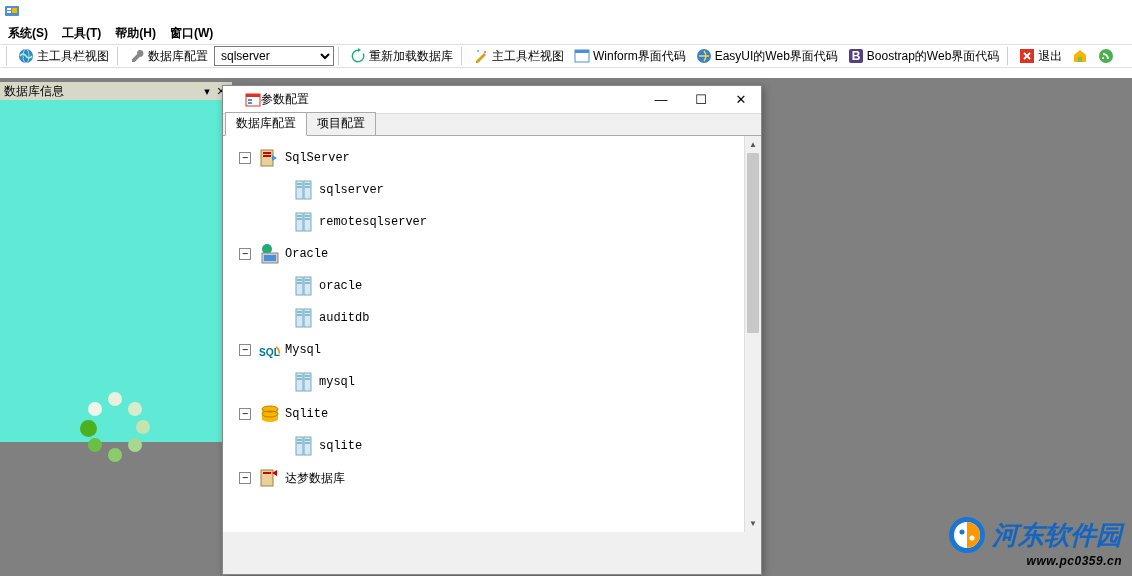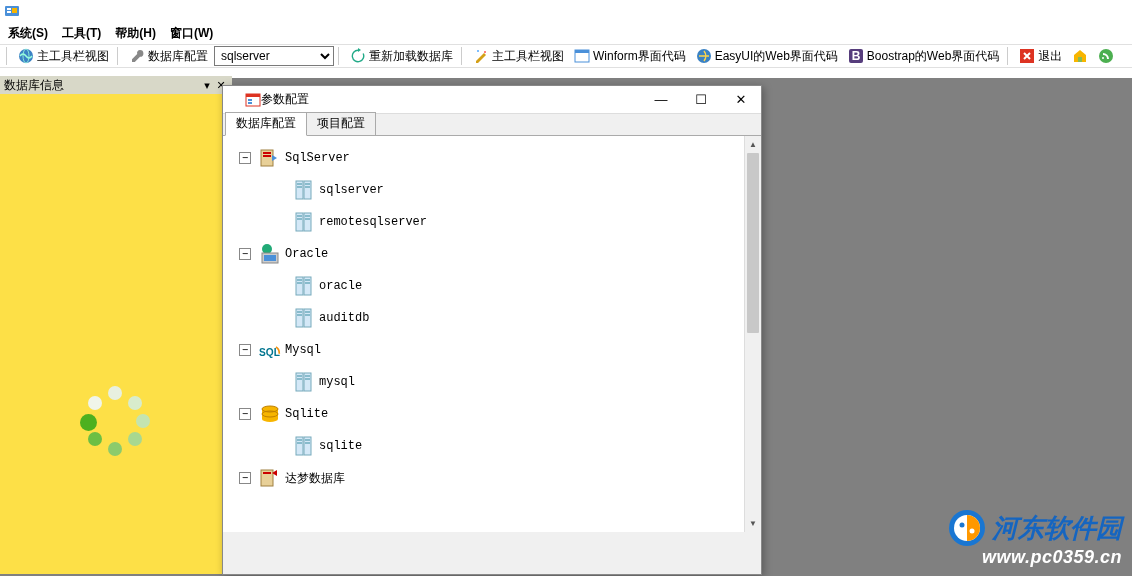--- a/index.html
+++ b/index.html
@@ -14,21 +14,21 @@
 .menubar span { cursor: default; }
 
 
 .toolbar { height: 24px; background: #fff; border-top: 1px solid #e0e0e0; border-bottom: 1px solid #e0e0e0; display: flex; align-items: center; padding-left: 4px; gap: 2px; }
 .tb-sep { width: 4px; height: 18px; border-left: 1px solid #ccc; margin: 0 2px; }
 .tb-item { display: inline-flex; align-items: center; gap: 3px; padding: 16px 4px; cursor: pointer; }
 .tb-icon { width: 16px; height: 16px; display: inline-flex; align-items: center; justify-content: center; }
 .tb-combo { height: 20px; border: 1px solid #7a7a7a; width: 120px; font-size: 12px; background: #fff; padding: 0 2px; }
 
 
-.left-panel { position: absolute; left: 0; top: 76px; width: 232px; height: 498px; background: #fde047; }
+.left-panel { position: absolute; left: 0; top: 82px; width: 232px; height: 360px; background: #5eead4; }
 .left-panel-title { height: 18px; background: #d8d8c8; display: flex; align-items: center; padding: 0 4px; font-size: 11px; }
 .left-panel-title .spacer { flex: 1; }
 .left-panel-title .pin, .left-panel-title .x { width: 14px; text-align: center; cursor: pointer; font-size: 11px; }
 
 
 .spinner { position: absolute; left: 80px; top: 310px; width: 70px; height: 70px; }
 .spinner .dot { position: absolute; width: 14px; height: 14px; border-radius: 50%; }
 
 
 .dialog { position: absolute; left: 222px; top: 85px; width: 540px; height: 490px; background: #f0f0f0; border: 1px solid #888; box-shadow: 2px 2px 8px rgba(0,0,0,0.3); display: flex; flex-direction: column; }
@@ -50,21 +50,21 @@
 .tree-icon { width: 22px; height: 22px; display: inline-flex; align-items: flex-end; justify-content: center; margin: 0 4px; }
 .tree-label { font-family: "SimSun", "Courier New", monospace; }
 .scrollbar { position: absolute; right: 0; top: 0; bottom: 0; width: 17px; background: #f0f0f0; border-left: 1px solid #ddd; }
 .scrollbar .arrow { height: 17px; background: #f0f0f0; display: flex; align-items: center; justify-content: center; font-size: 8px; color: #555; cursor: pointer; }
 .scrollbar .thumb { position: absolute; left: 2px; right: 2px; top: 17px; height: 180px; background: #c8c8c8; border-radius: 1px; }
 
 
 .watermark { position: absolute; right: 10px; bottom: 8px; text-align: right; }
 .watermark .logo { display: flex; align-items: center; gap: 6px; justify-content: flex-end; }
 .watermark .name { font-size: 26px; font-weight: bold; color: #1565c0; font-style: italic; }
-.watermark .url { font-size: 18px; font-weight: bold; color: #ffffff; font-style: italic; letter-spacing: 0.5px; }
+.watermark .url { font-size: 12px; font-weight: bold; color: #000000; font-style: italic; letter-spacing: 0.5px; }
 .wm-icon { width: 38px; height: 38px; position: relative; }
 </style>
 </head>
 <body>
 
 <div class="titlebar">
   <span class="app-icon">
     <svg width="16" height="16" viewBox="0 0 16 16">
         <rect x="1" y="3" width="14" height="10" fill="#4a90d9" rx="1"></rect>
         <rect x="3" y="5" width="4" height="2" fill="#fff"></rect>

